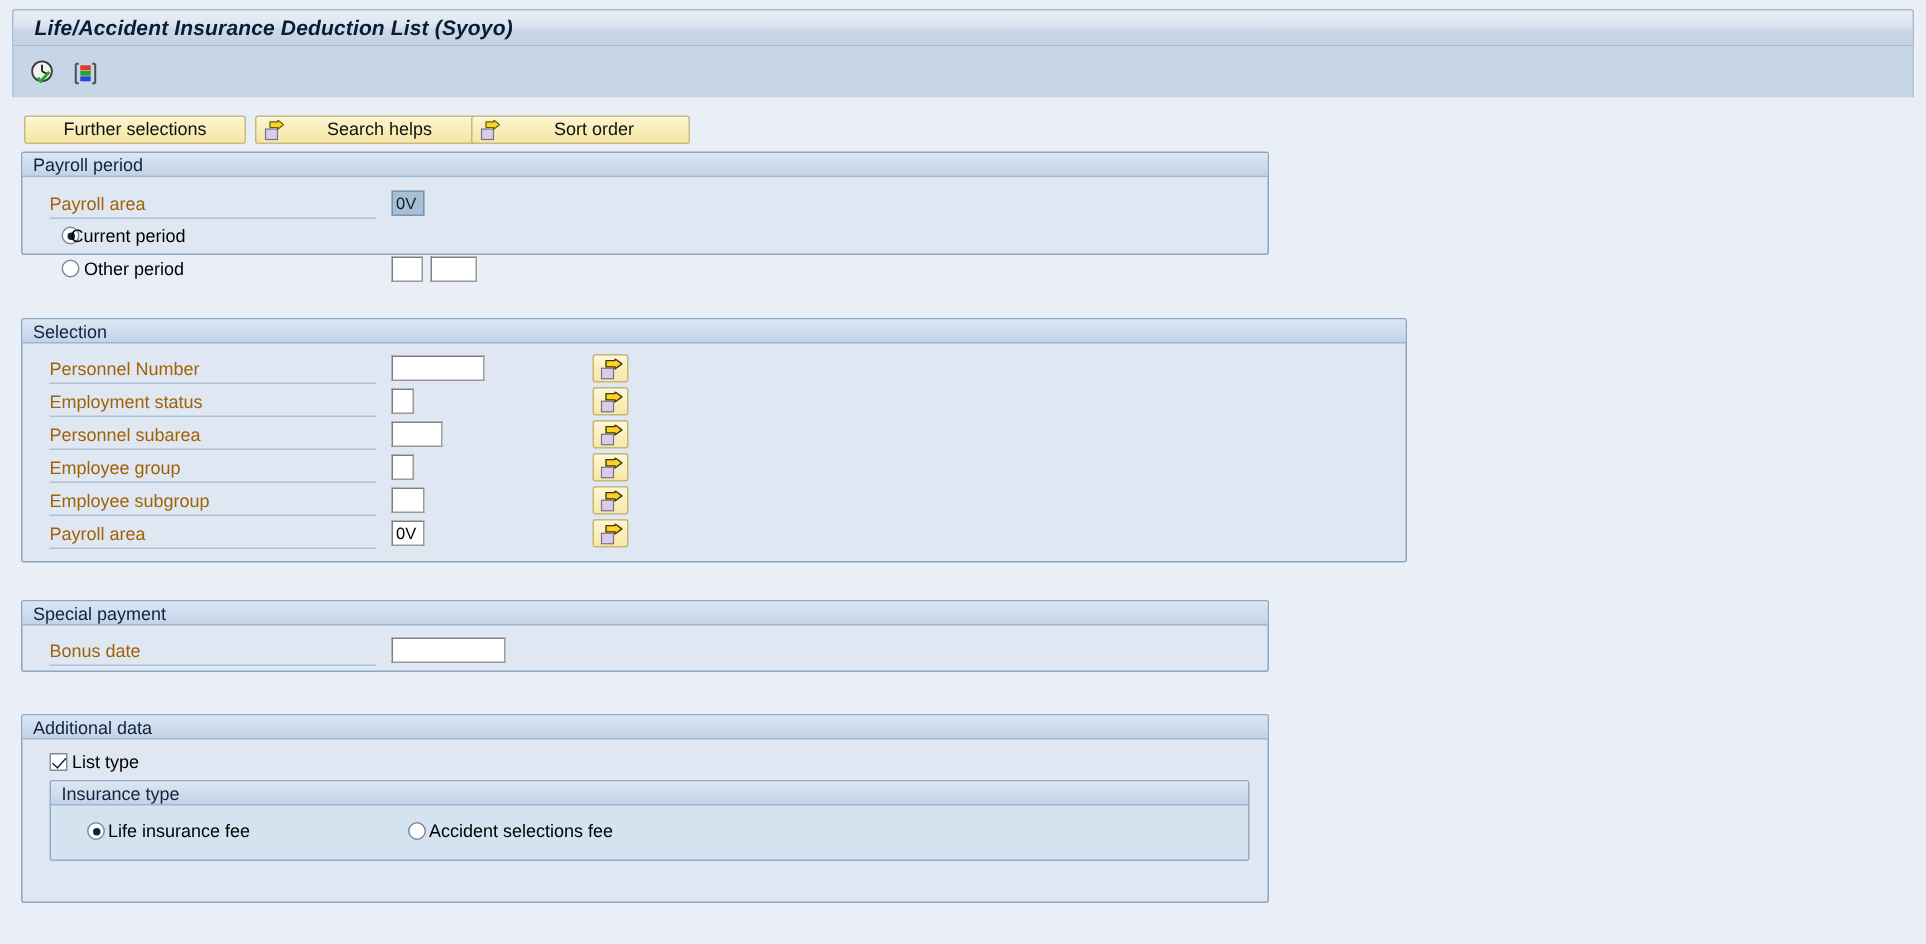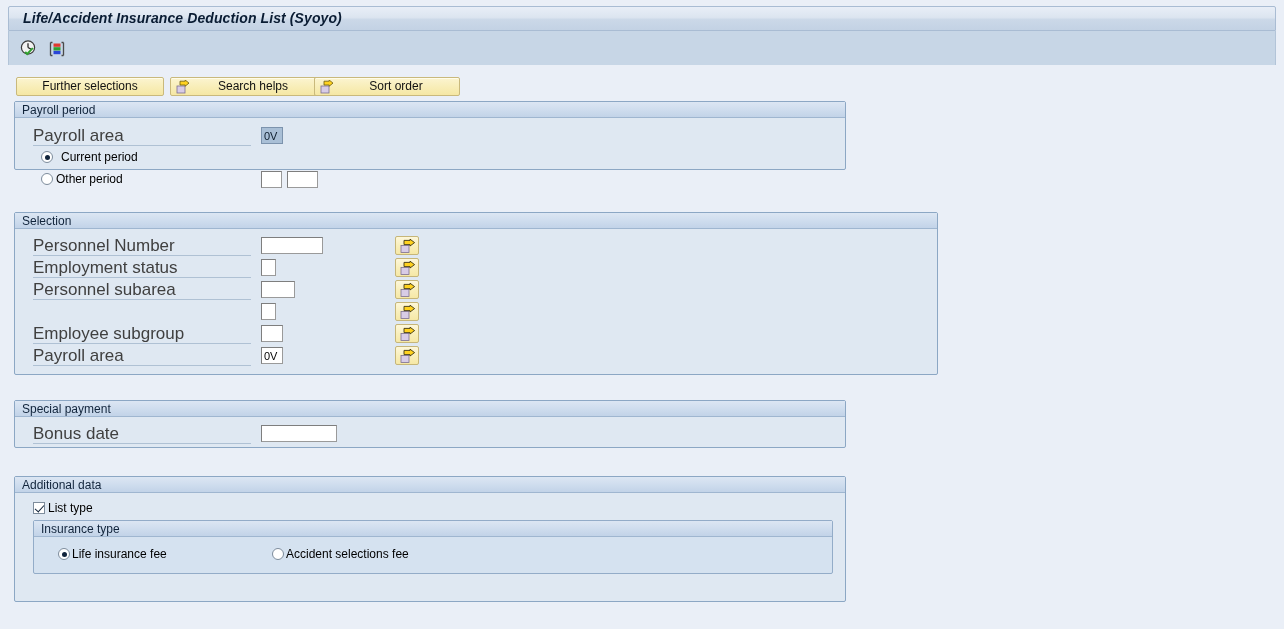--- a/index.html
+++ b/index.html
@@ -127,22 +127,22 @@
     white-space: nowrap;
   }
   .group-body { position: absolute; left: 0; right: 0; top: 16px; bottom: 0; }
 
   
   .group.inner { background: #D5E2F0; border-color: #93ACC8; }
 
   
   .flabel {
     position: absolute;
-    font-size: 17px;
-    color: #404040;
+    font-size: 12px;
+    color: #a16207;
     white-space: nowrap;
     line-height: 14px;
   }
   .flabel.underlined {
     border-bottom: 1px solid #AFC1D4;
   }
 
   
   .sapinput {
     position: absolute;
@@ -286,21 +286,21 @@
     <div class="group-head">
       <span class="gtitle">Payroll period</span>
     </div>
     <div class="group-body">
 
       <div class="flabel underlined" style="left:18px; top:11px; width:218px; height:16px;">Payroll area</div>
 
       <input class="sapinput keyfield" style="left: 246px; top: 9px; width: 22px;" readonly="" value="0V">
 
       <span class="radio checked" style="left:26px; top:33px;"></span>
-      <span class="opt-label" style="left:46px; top:32px;">Current period</span>
+      <span class="opt-label" style="left:32px; top:32px;">Current period</span>
 
       <span class="radio" style="left:26px; top:55px;"></span>
       <span class="opt-label" style="left:41px; top:54px;">Other period</span>
 
       <input class="sapinput" style="left: 246px; top: 53px; width: 21px;" value="">
       <input class="sapinput" style="left: 272px; top: 53px; width: 31px;" value="">
     </div>
   </div>
 
   <div class="group" style="left:6px; top:147px; width:924px; height:163px;">
@@ -329,20 +329,21 @@
 
       <div class="flabel underlined" style="left:18px; top:54px; width:218px; height:16px;">Personnel subarea</div>
       <input class="sapinput" style="left: 246px; top: 52px; width: 34px;" value="">
       <div class="arrowbtn" style="left:380px; top:51px;">
         <svg width="16" height="15" viewBox="0 0 16 15">
           <rect x="1" y="6.5" width="8" height="7" fill="#D8CCE6" stroke="#7A6E92" stroke-width="0.8"></rect>
           <path d="M4 1.4 L10 1.4 L10 0.2 L14.6 3.6 L10 7 L10 5.6 L4 5.6 Z" fill="#FFD21F" stroke="#3E3512" stroke-width="0.9" stroke-linejoin="round"></path>
         </svg>
       </div>
 
+      <div class="flabel underlined" style="left:18px; top:76px; width:218px; height:16px;">Employee group</div>
       <input class="sapinput" style="left: 246px; top: 74px; width: 15px;" value="">
       <div class="arrowbtn" style="left:380px; top:73px;">
         <svg width="16" height="15" viewBox="0 0 16 15">
           <rect x="1" y="6.5" width="8" height="7" fill="#D8CCE6" stroke="#7A6E92" stroke-width="0.8"></rect>
           <path d="M4 1.4 L10 1.4 L10 0.2 L14.6 3.6 L10 7 L10 5.6 L4 5.6 Z" fill="#FFD21F" stroke="#3E3512" stroke-width="0.9" stroke-linejoin="round"></path>
         </svg>
       </div>
 
       <div class="flabel underlined" style="left:18px; top:98px; width:218px; height:16px;">Employee subgroup</div>
       <input class="sapinput" style="left: 246px; top: 96px; width: 22px;" value="">

